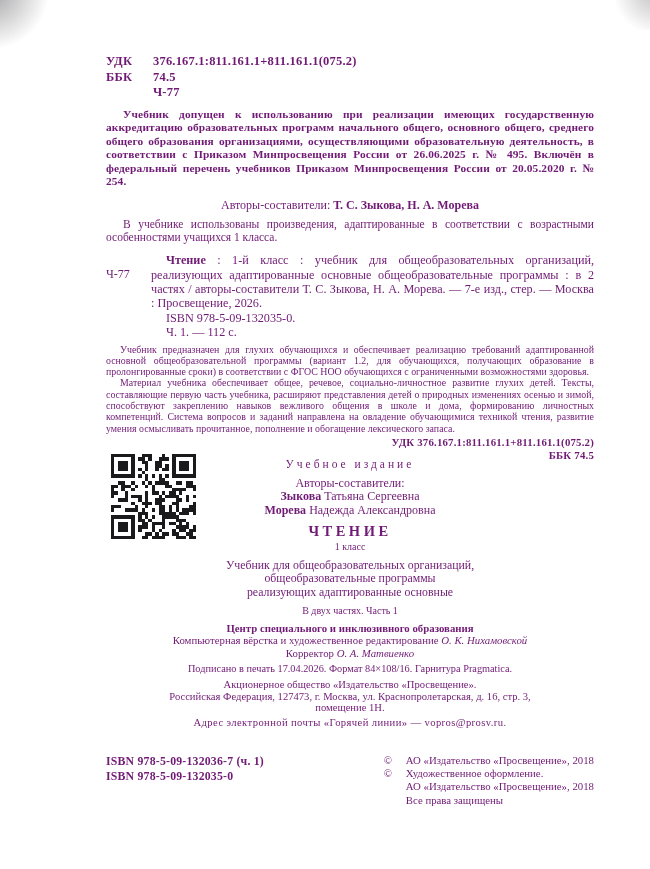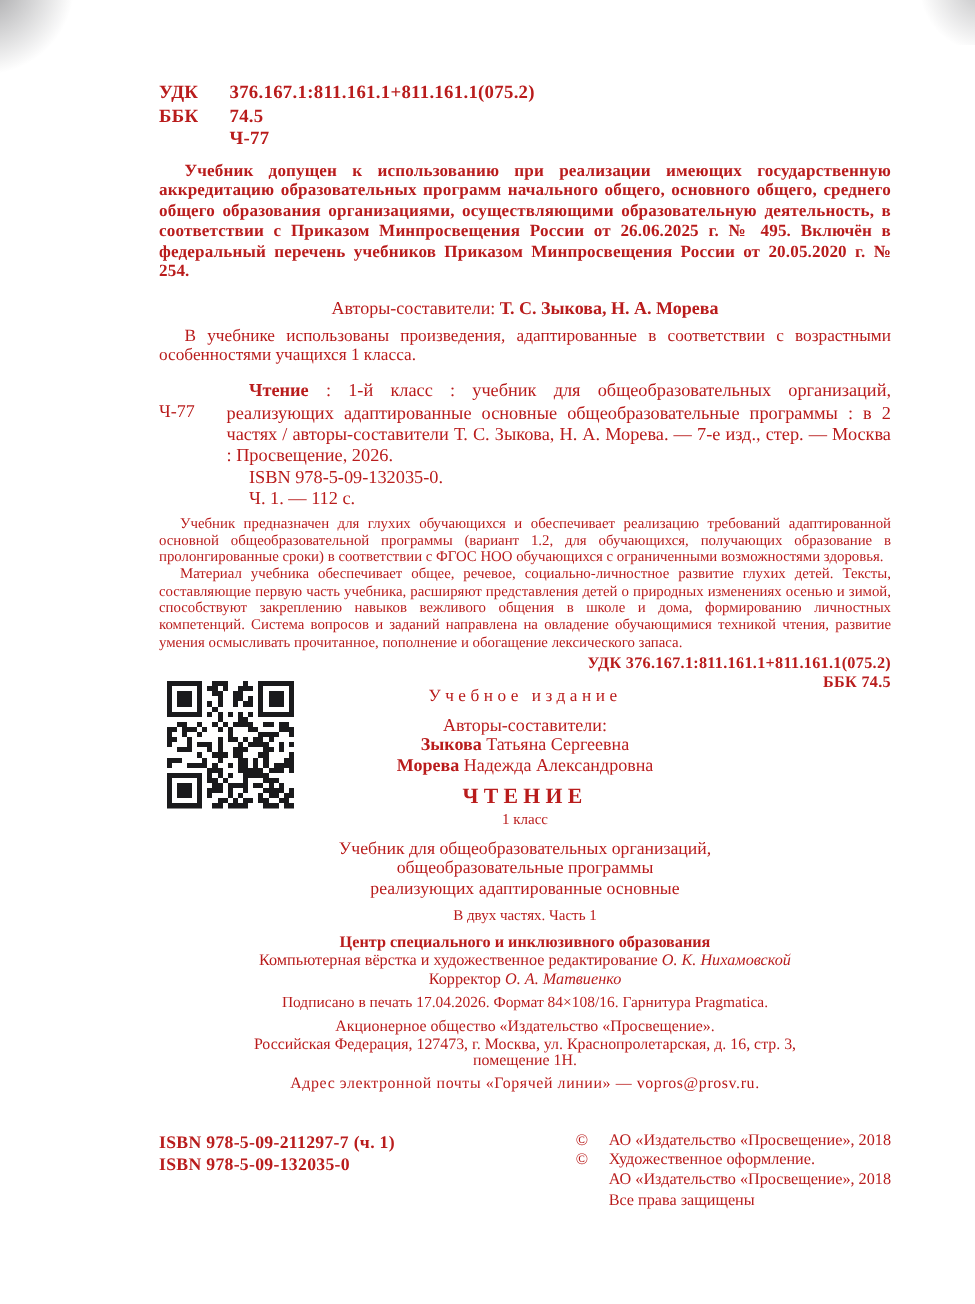--- a/index.html
+++ b/index.html
@@ -1,20 +1,20 @@
 <!DOCTYPE html>
 <html lang="ru"><head>
 <meta charset="utf-8">
 <style>
   * { margin:0; padding:0; box-sizing:border-box; }
   html,body { background:#ffffff; }
   body { width:650px; height:869px; font-family:"Liberation Serif","DejaVu Serif",serif; }
   .page {
     position:relative; width:650px; height:869px; background:#ffffff;
-    color:#b91c1c; overflow:hidden;
+    color:#701a75; overflow:hidden;
   }
   .shade-tl { position:absolute; left:0; top:0; width:52px; height:52px;
     background:radial-gradient(circle at -10px -10px, rgba(45,45,50,.45), rgba(45,45,50,0) 68%); }
   .shade-tr { position:absolute; right:0; top:0; width:42px; height:30px;
     background:radial-gradient(circle at 115% -30%, rgba(45,45,50,.30), rgba(45,45,50,0) 70%); }
 
   .content { position:absolute; left:106px; top:54px; width:488px; }
 
   
   .codes-top { font-weight:bold; font-size:12.5px; line-height:15.5px; letter-spacing:.2px; }
@@ -471,21 +471,21 @@
         <div>помещение 1Н.</div>
       </div>
 
       <div class="hotline">
         <span>Адрес электронной почты «Горячей линии» — </span><span class="email">vopros@prosv.ru.</span>
       </div>
     </div>
 
     <div class="bottom-block">
       <div class="isbn-block">
-        <div>ISBN 978-5-09-211297-7 (ч. 1)</div>
+        <div>ISBN 978-5-09-132036-7 (ч. 1)</div>
         <div>ISBN 978-5-09-132035-0</div>
       </div>
       <div class="copyright">
         <div class="c-row">
           <span class="c-sym">©</span>
             <span>АО «Издательство «Просвещение», 2018</span>
         </div>
         <div class="c-row">
           <span class="c-sym">©</span>
             <span>Художественное оформление.</span>

